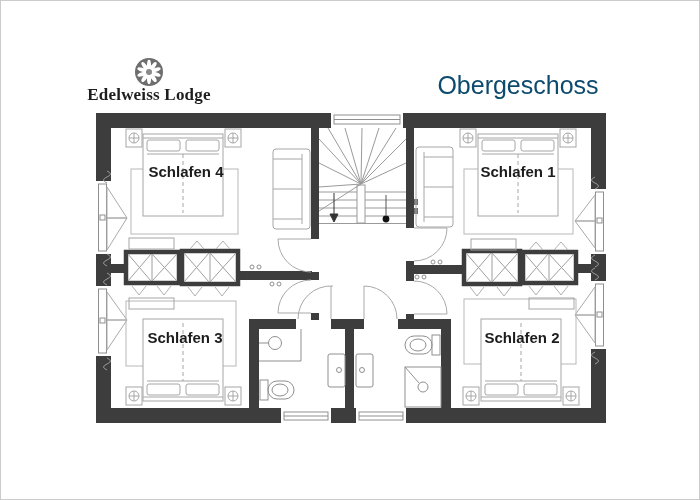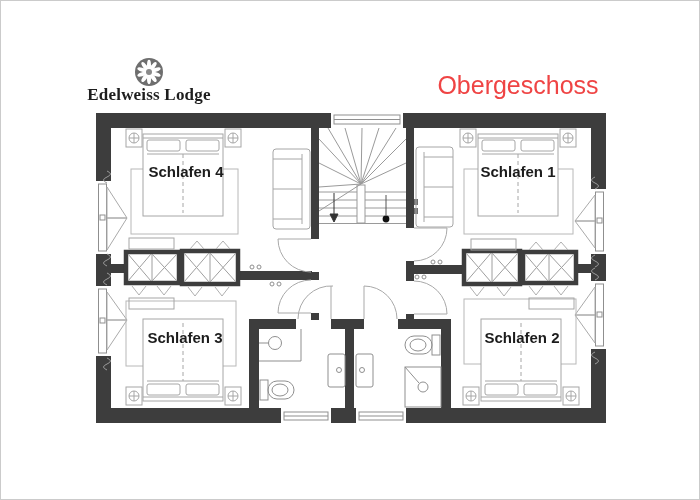--- a/index.html
+++ b/index.html
@@ -1,21 +1,21 @@
 <!DOCTYPE html>
 <html><head>
 <meta charset="utf-8">
 <style>
   html,body{margin:0;padding:0;background:#fff;}
   #page{position:relative;width:698px;height:498px;background:#ffffff;border:1px solid #cbcbcb;overflow:hidden;
         font-family:"Liberation Sans",sans-serif;}
   #brand{position:absolute;left:68px;top:84px;width:160px;text-align:center;
          font-family:"Liberation Serif",serif;font-size:17px;font-weight:600;color:#1e1e1e;letter-spacing:.2px;}
   #title{position:absolute;left:428px;top:70px;width:178px;text-align:center;
-         font-size:25px;font-weight:500;color:#ef4444;}
+         font-size:25px;font-weight:500;color:#0c4a6e;}
   #logo{position:absolute;left:133px;top:56px;width:30px;height:30px;}
   svg text{font-family:"Liberation Sans",sans-serif;font-weight:bold;font-size:15px;fill:#1c1c1c;}
   #plan{position:absolute;left:0;top:0;}
 </style>
 </head>
 <body>
 
 <div id="page">
 
   <div id="logo">

